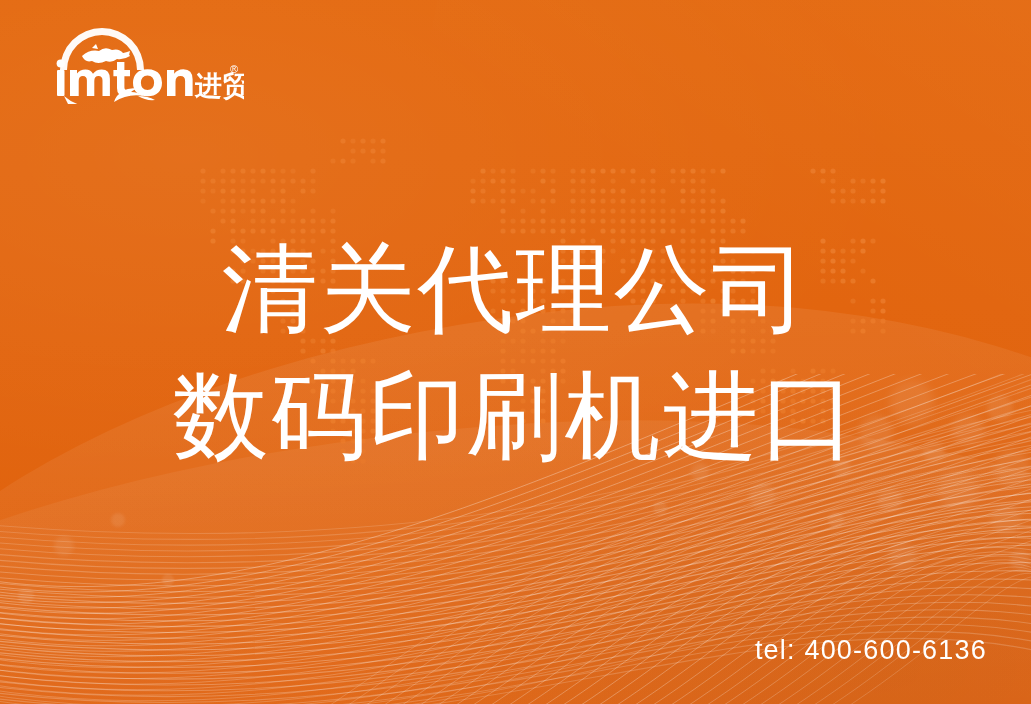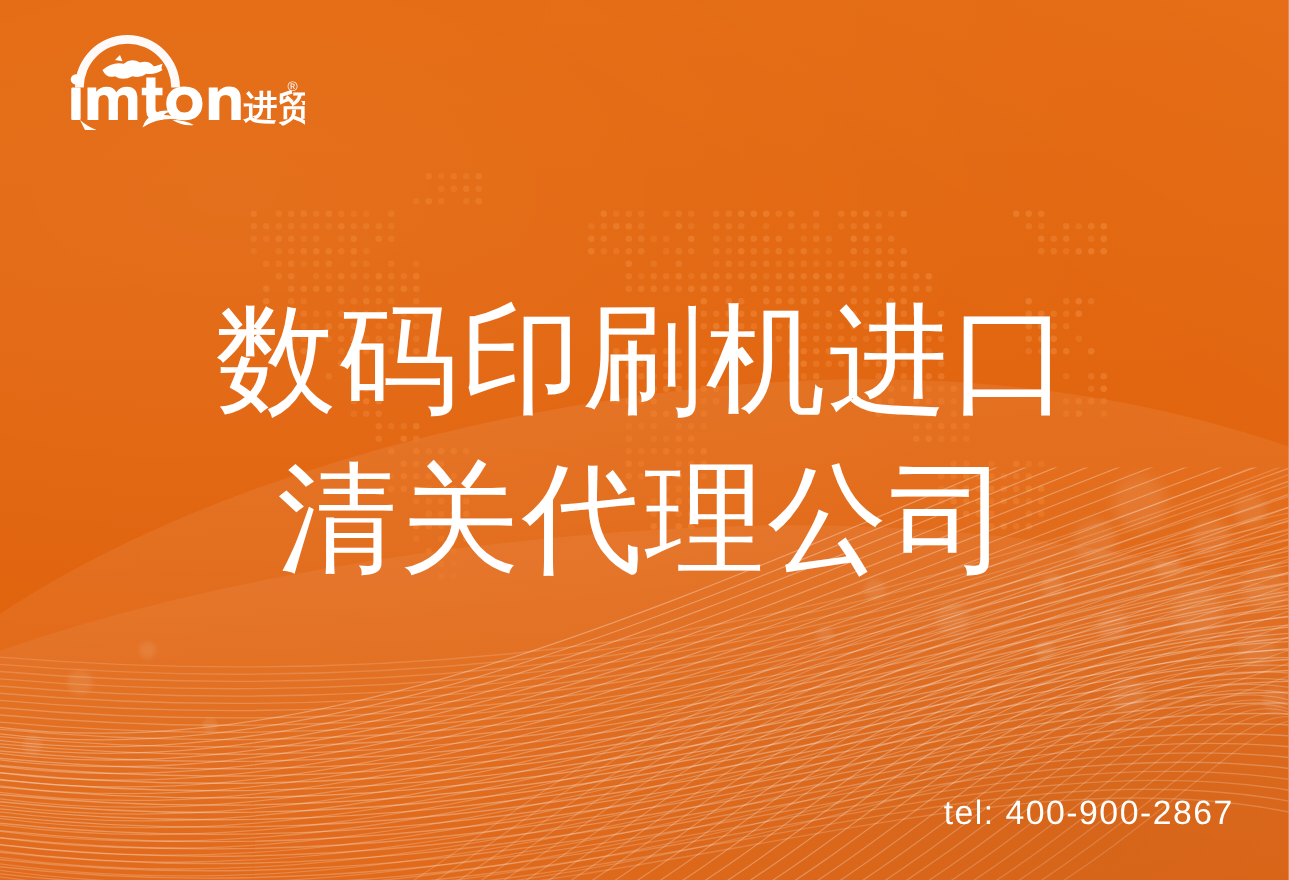--- a/index.html
+++ b/index.html
@@ -950,19 +950,19 @@
 
       <g fill="#ffffff">
         <path d="M30 70 q16 14 38 9 q-18 9 -33 1 Z" opacity="0.98"></path>
         <path d="M80 76 q14 -9 30 -6 q-6 -4 -13 -4 q3 -3 8 -3 q-9 -2 -16 2 q-7 4 -9 11 Z"></path>
         <path d="M104 70 q10 0 17 4 q-9 1 -17 -4 Z"></path>
       </g>
     </svg>
   </div>
 
   <div class="headline">
+    <span class="line line-2">清关代理公司</span>
     <span class="line line-1">数码印刷机进口</span>
-    <span class="line line-2">清关代理公司</span>
   </div>
 
-  <div class="tel">tel: 400-900-2867</div>
+  <div class="tel">tel: 400-600-6136</div>
 
 </div>
 
 </body></html>

